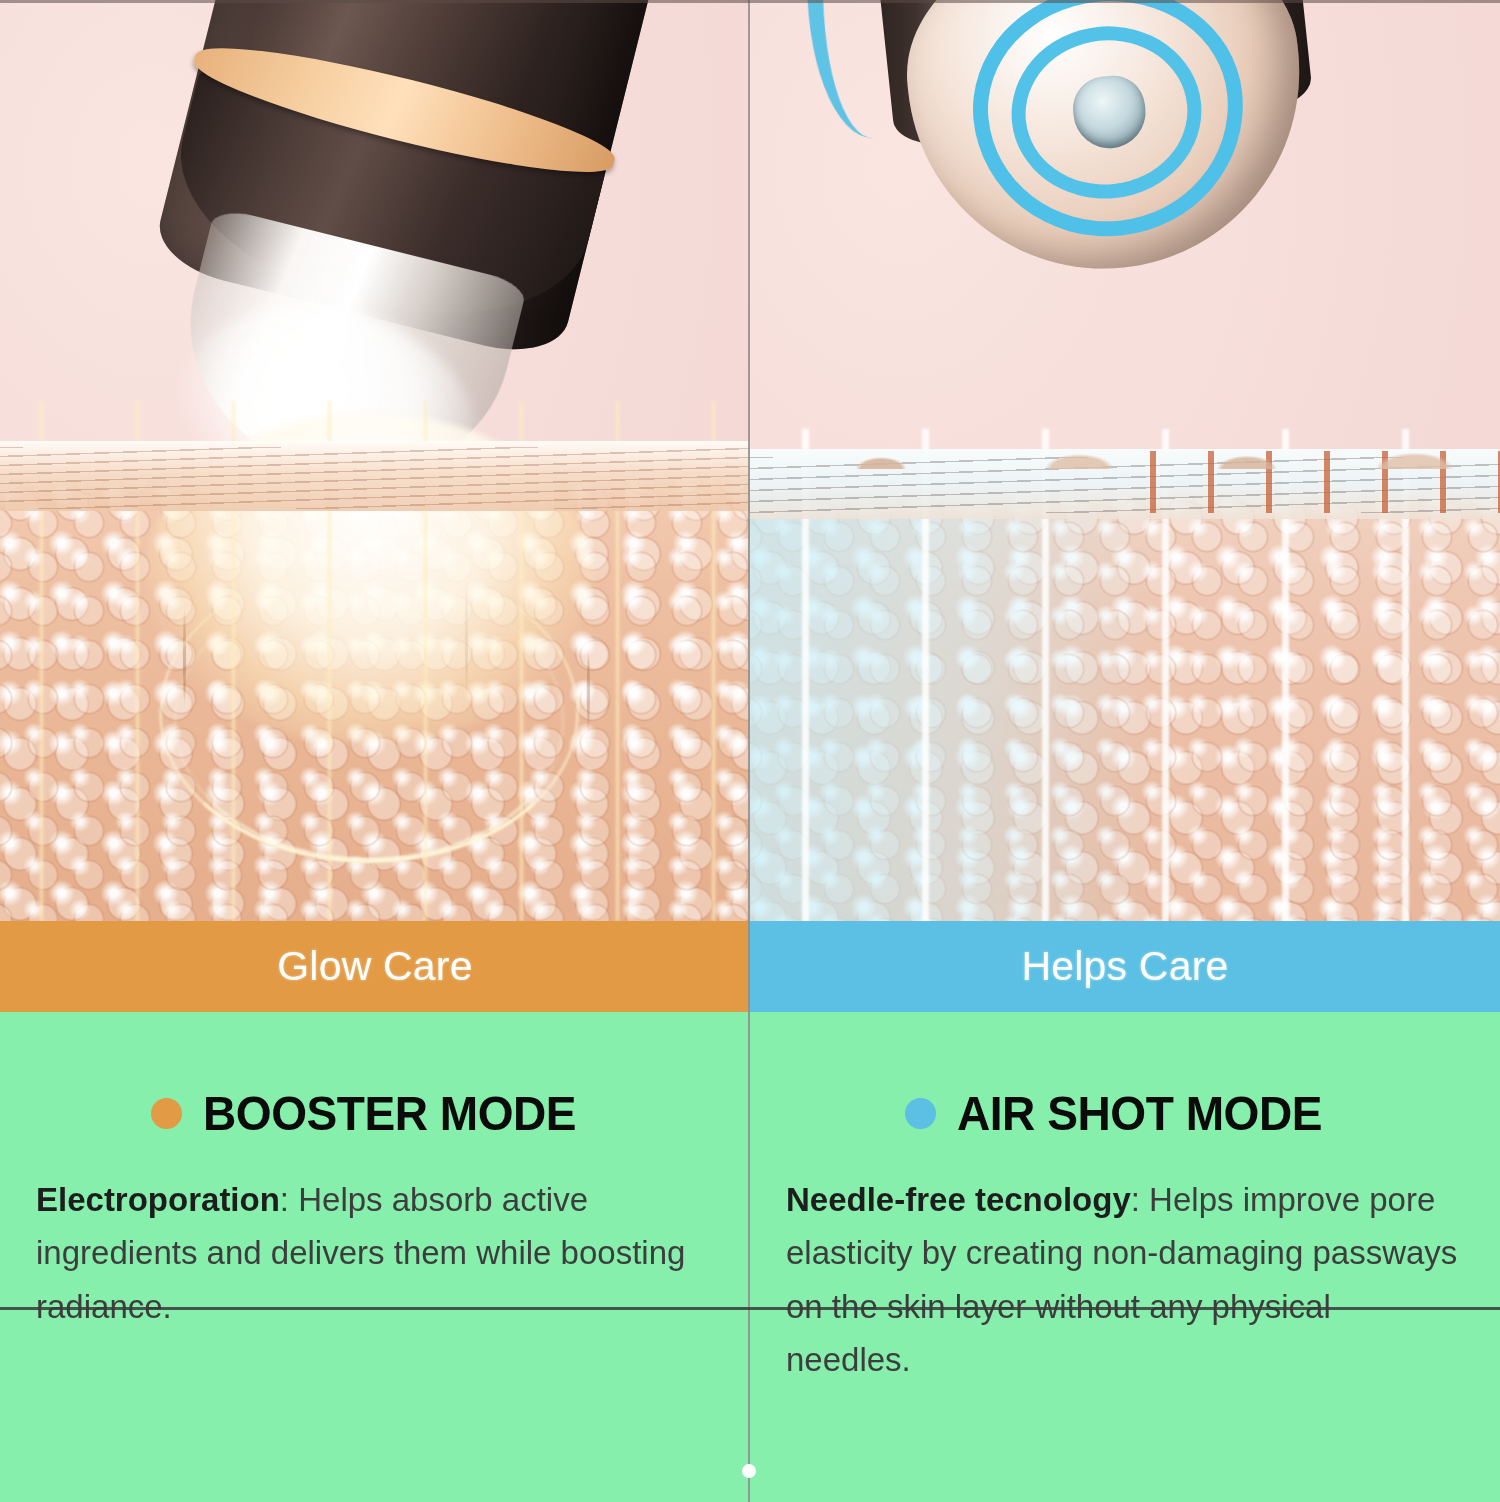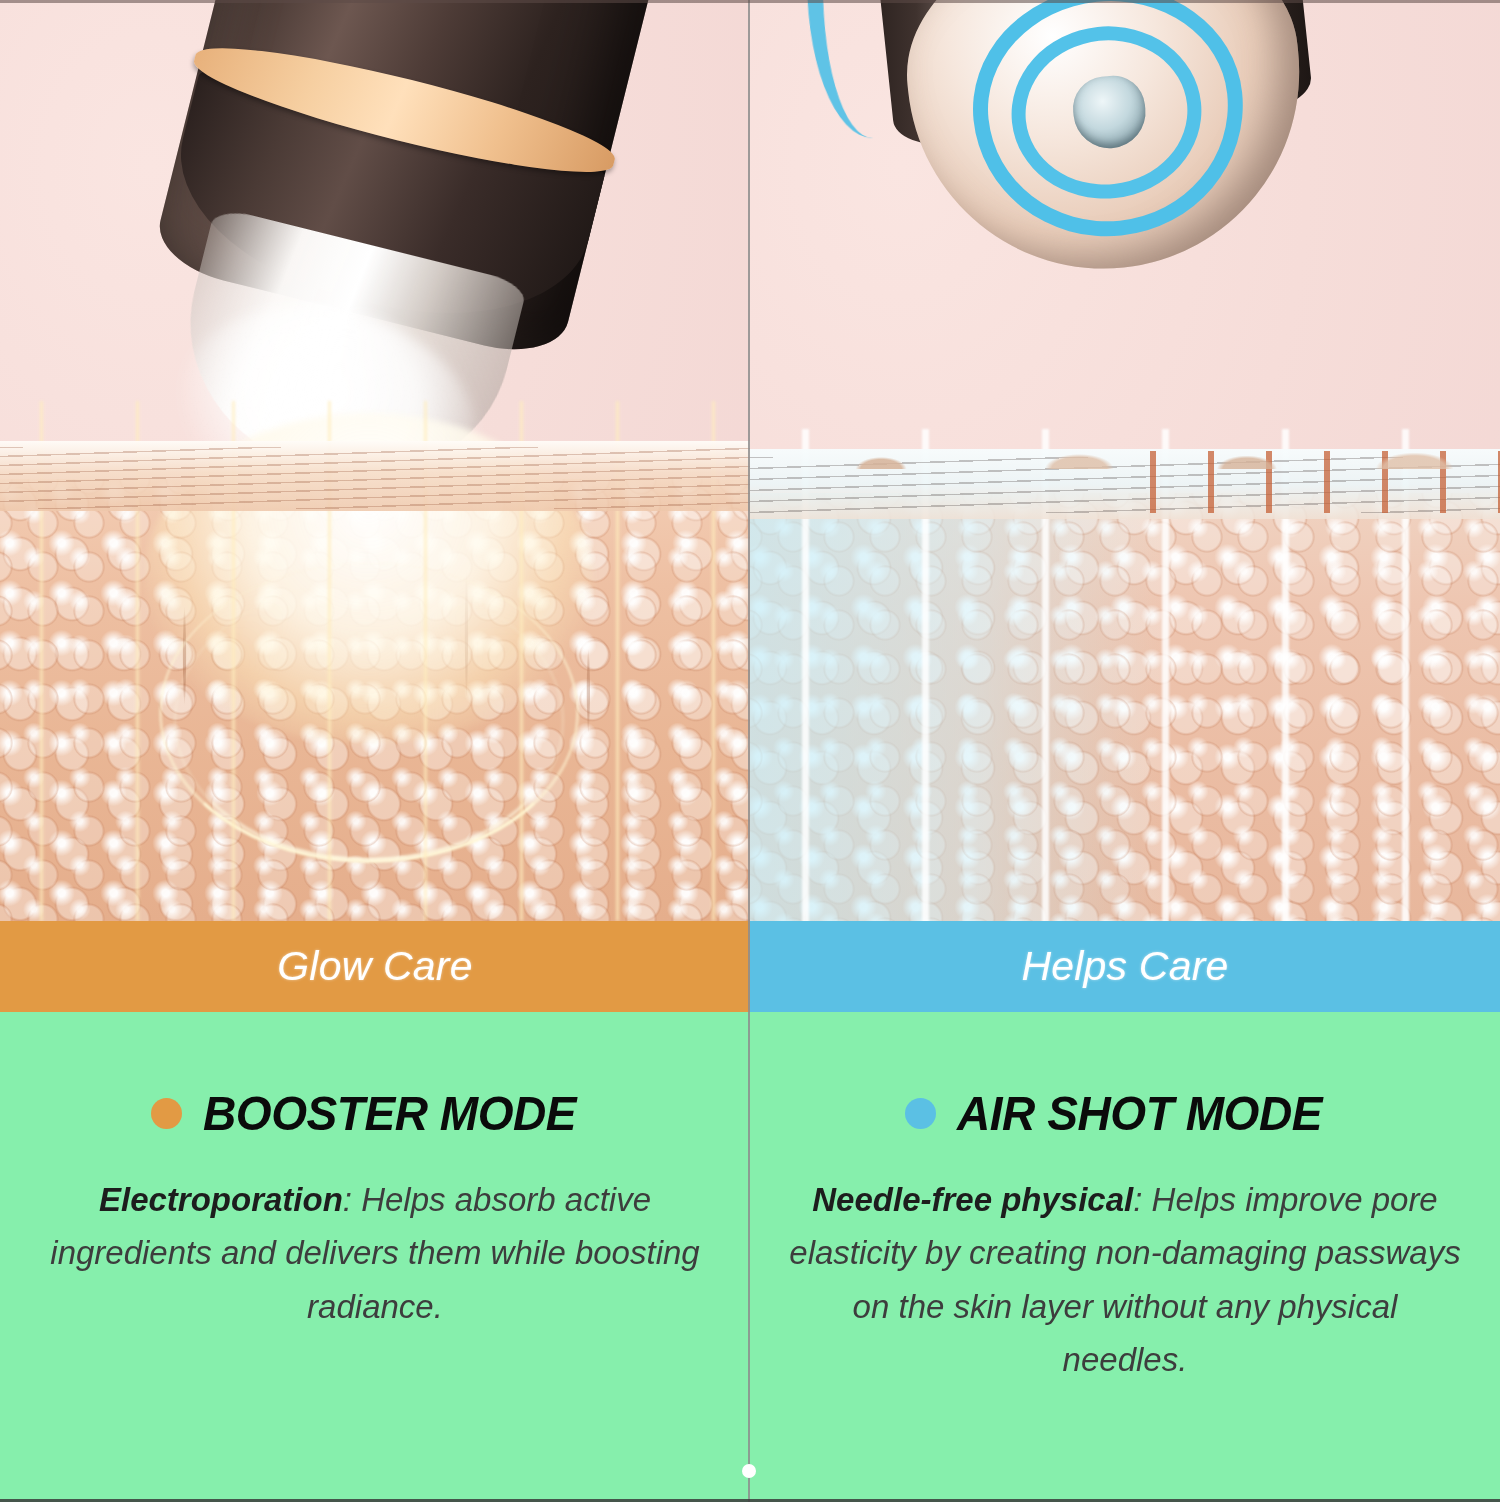--- a/index.html
+++ b/index.html
@@ -2,21 +2,21 @@
 <html><head>
 <meta charset="utf-8">
 <style>
   * { margin:0; padding:0; box-sizing:border-box; }
   html,body { width:1500px; height:1502px; }
   body {
     font-family:"Liberation Sans", sans-serif;
     background:#f4f4f3;
     overflow:hidden;
   }
-  .board { position:relative; width:1500px; height:1502px; background:#f4f4f3;font-style:italic; }
+  .board { position:relative; width:1500px; height:1310px; background:#f4f4f3; }
 
   
   .top-edge { position:absolute; top:0; left:0; width:1500px; height:3px;
               background:#5d4a47; opacity:.55; z-index:40; }
 
   
   .panels { position:absolute; top:0; left:0; width:1500px; height:1502px; display:flex; }
   .panel { position:relative; width:750px; height:1502px; overflow:hidden; }
 
   
@@ -163,21 +163,21 @@
   .banner-title { font-size:41px; font-weight:400; color:#ffffff; letter-spacing:.2px;
                   text-shadow:0 0 3px rgba(255,255,255,.5); }
 
   
   .textblock { position:absolute; left:0; top:1012px; width:750px; height:490px;
                background:#86efac; }
   .heading-row { display:flex; align-items:center; justify-content:center; padding-top:73px; }
   .dot { width:31px; height:31px; border-radius:50%; flex:0 0 auto; margin-right:21px; }
   .heading { font-size:49px; font-weight:bold; color:#0b0b0b; letter-spacing:-.5px;
              white-space:nowrap; transform:scaleX(.94); transform-origin:left center; }
-  .para { margin-top:32px; padding:0 36px; text-align:center;
+  .para { margin-top:32px; padding:0 36px; text-align:left;
           font-size:33px; line-height:1.62; color:#3d3d3d; font-weight:400; }
   .para b { font-weight:bold; color:#1d1d1d; }
 
   
   .divider { position:absolute; left:748px; top:0; width:2px; height:1502px;
              background:#8d8d8d; opacity:.85; z-index:30; }
   .divider-dot { position:absolute; left:742px; top:1464px; width:14px; height:14px;
              border-radius:50%; background:#ffffff; z-index:31; }
   .bottom-edge { position:absolute; left:0; bottom:0; width:1500px; height:3px;
              background:#3a3a3a; opacity:.85; z-index:32; }
@@ -265,21 +265,21 @@
 
       <div class="banner" style="background:#5BC0E4;">
         <span class="banner-title">Helps Care</span>
       </div>
 
       <div class="textblock">
         <div class="heading-row">
           <span class="dot" style="background:#5BC0E4;"></span>
           <span class="heading">AIR SHOT MODE</span>
         </div>
-        <p class="para"><b>Needle-free physical</b><span>: </span><span>Helps improve pore elasticity by creating non-damaging passways on the skin layer without any physical needles.</span></p>
+        <p class="para"><b>Needle-free tecnology</b><span>: </span><span>Helps improve pore elasticity by creating non-damaging passways on the skin layer without any physical needles.</span></p>
       </div>
     </div>
 
   </div>
 
   <div class="divider"></div>
   <div class="divider-dot"></div>
   <div class="bottom-edge"></div>
 </div>
 

